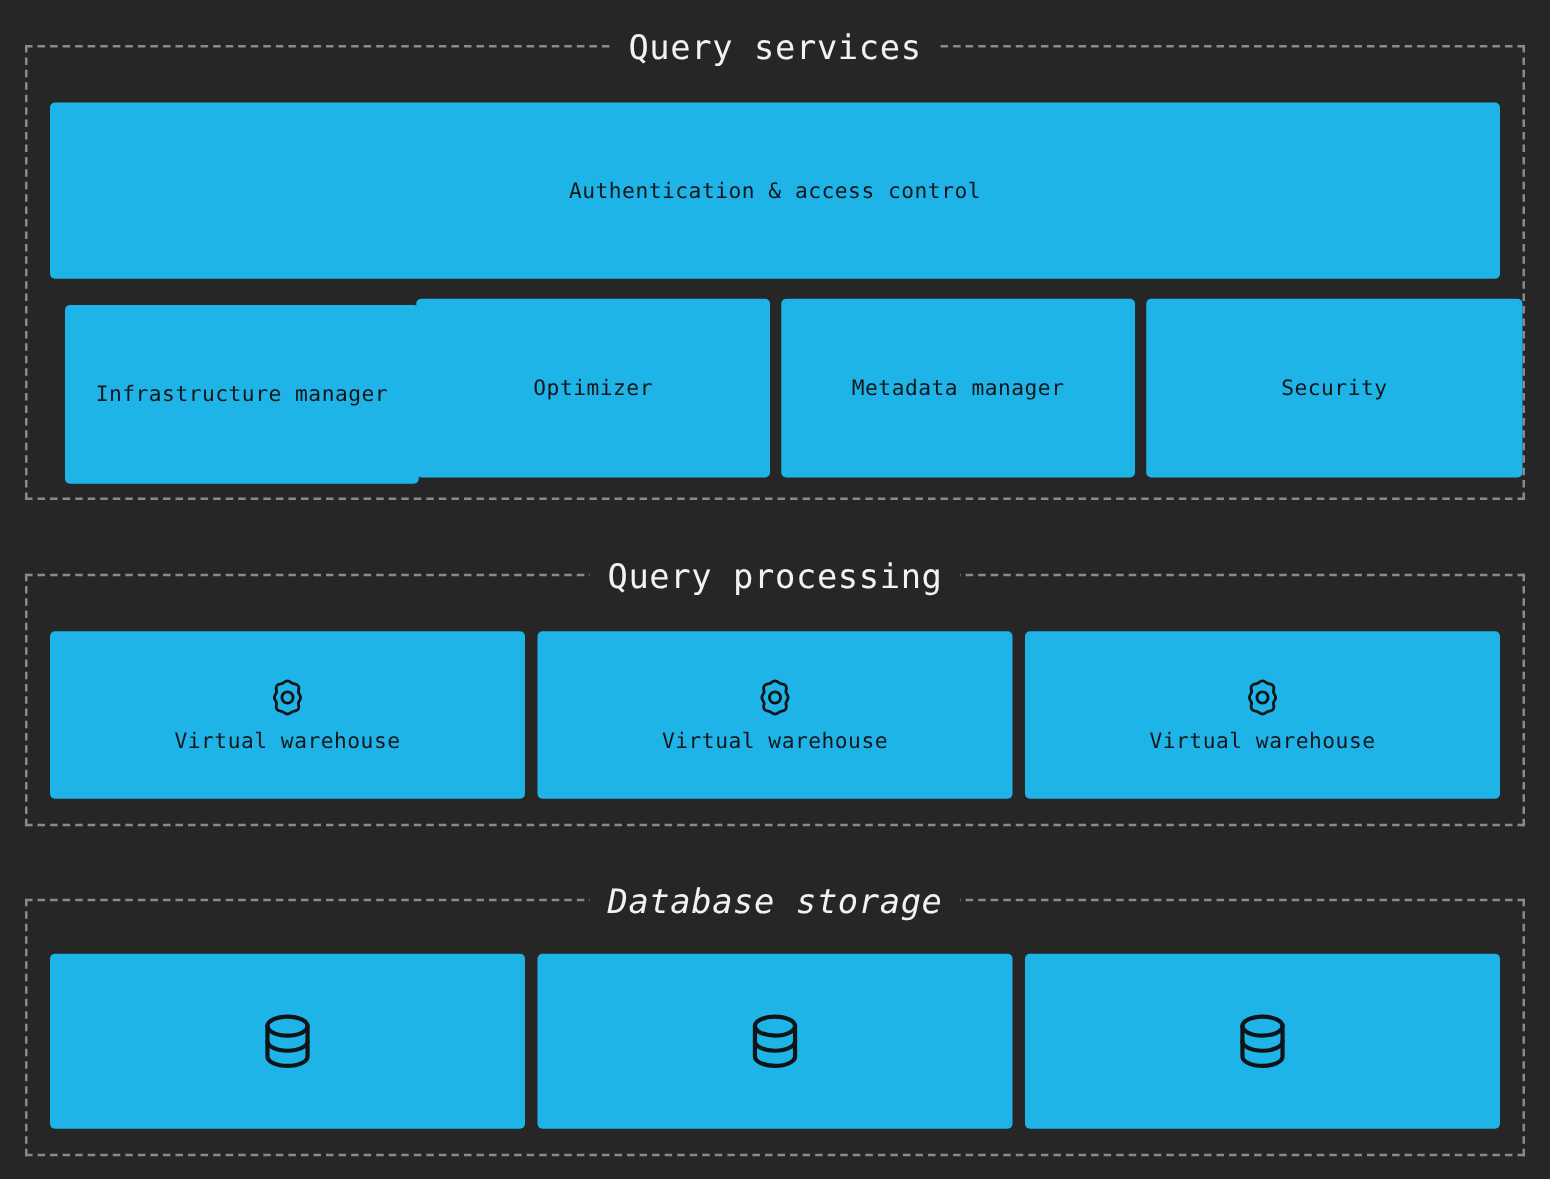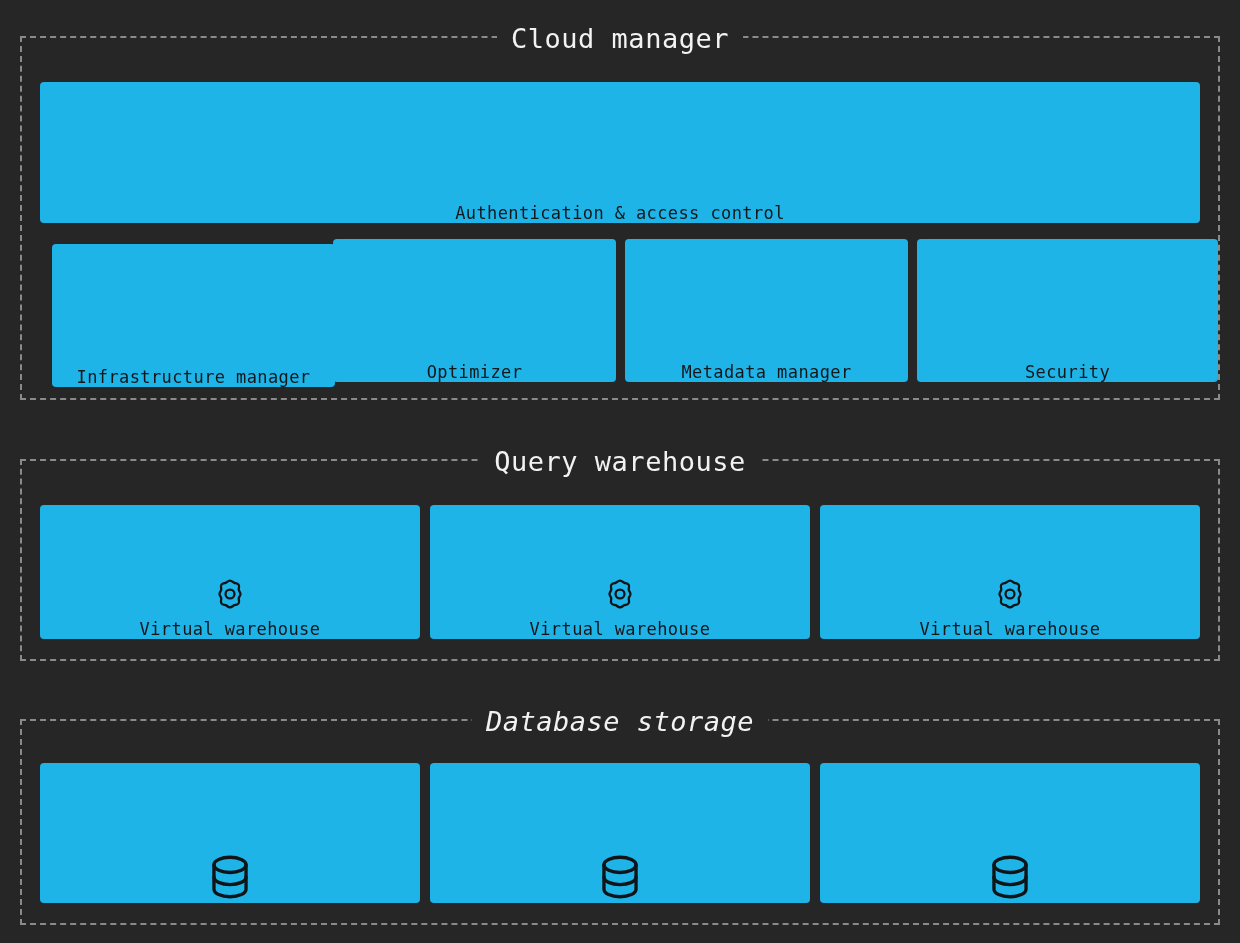--- a/index.html
+++ b/index.html
@@ -41,21 +41,21 @@
   }
 
   
   .node {
     position: absolute;
     background: #1eb4e8;
     border-radius: 4px;
     display: flex;
     flex-direction: column;
     align-items: center;
-    justify-content: flex-end;
+    justify-content: center;
     color: #14171a;
     font-size: 17px;
     line-height: 20px;
     letter-spacing: 0.4px;
     white-space: nowrap;
   }
 
   .node .node-label { color: #14171a; }
 
   .node .icon {
@@ -65,21 +65,21 @@
   }
   .node .icon svg { display: block; }
 </style>
 </head>
 <body>
 
 <div id="canvas">
 
   <div class="section" style="left:20px; top:36px; width:1200px; height:364px;">
 
-    <div class="section-title">Cloud manager</div>
+    <div class="section-title">Query services</div>
 
     <div class="node" style="left:18px; top:44px; width:1160px; height:141px;">
       <span class="node-label">Authentication &amp; access control</span>
     </div>
 
     <div class="node" style="left:18px; top:206px; width:283px; height:143px;margin-left:12px;">
       <span class="node-label">Infrastructure manager</span>
     </div>
 
     <div class="node" style="left:603px; top:201px; width:283px; height:143px;">
@@ -90,21 +90,21 @@
       <span class="node-label">Optimizer</span>
     </div>
 
     <div class="node" style="left:895px; top:201px; width:301px; height:143px;">
       <span class="node-label">Security</span>
     </div>
   </div>
 
   <div class="section" style="left:20px; top:459px; width:1200px; height:202px;">
 
-    <div class="section-title">Query warehouse</div>
+    <div class="section-title">Query processing</div>
 
     <div class="node" style="left:18px; top:44px; width:380px; height:134px;">
       <span class="icon">
         <svg width="34" height="34" viewBox="0 0 24 24" fill="none" stroke="#101417" stroke-width="1.6" stroke-linecap="round" stroke-linejoin="round">
           <path d="M12 2.6c1.35 0 2.2 1.18 3.05 1.52.87.35 2.3.02 3.06 1.33.76 1.31-.05 2.51.05 3.45.1.93 1.24 1.76 1.24 3.1s-1.14 2.17-1.24 3.1c-.1.94.71 2.14-.05 3.45-.76 1.31-2.19.98-3.06 1.33-.85.34-1.7 1.52-3.05 1.52s-2.2-1.18-3.05-1.52c-.87-.35-2.3-.02-3.06-1.33-.76-1.31.05-2.51-.05-3.45C5.74 14.17 4.6 13.34 4.6 12s1.14-2.17 1.24-3.1c.1-.94-.71-2.14.05-3.45.76-1.31 2.19-.98 3.06-1.33C9.8 3.78 10.65 2.6 12 2.6z"></path>
           <circle cx="12" cy="12" r="3.15"></circle>
         </svg>
       </span>
       <span class="node-label">Virtual warehouse</span>
     </div>

